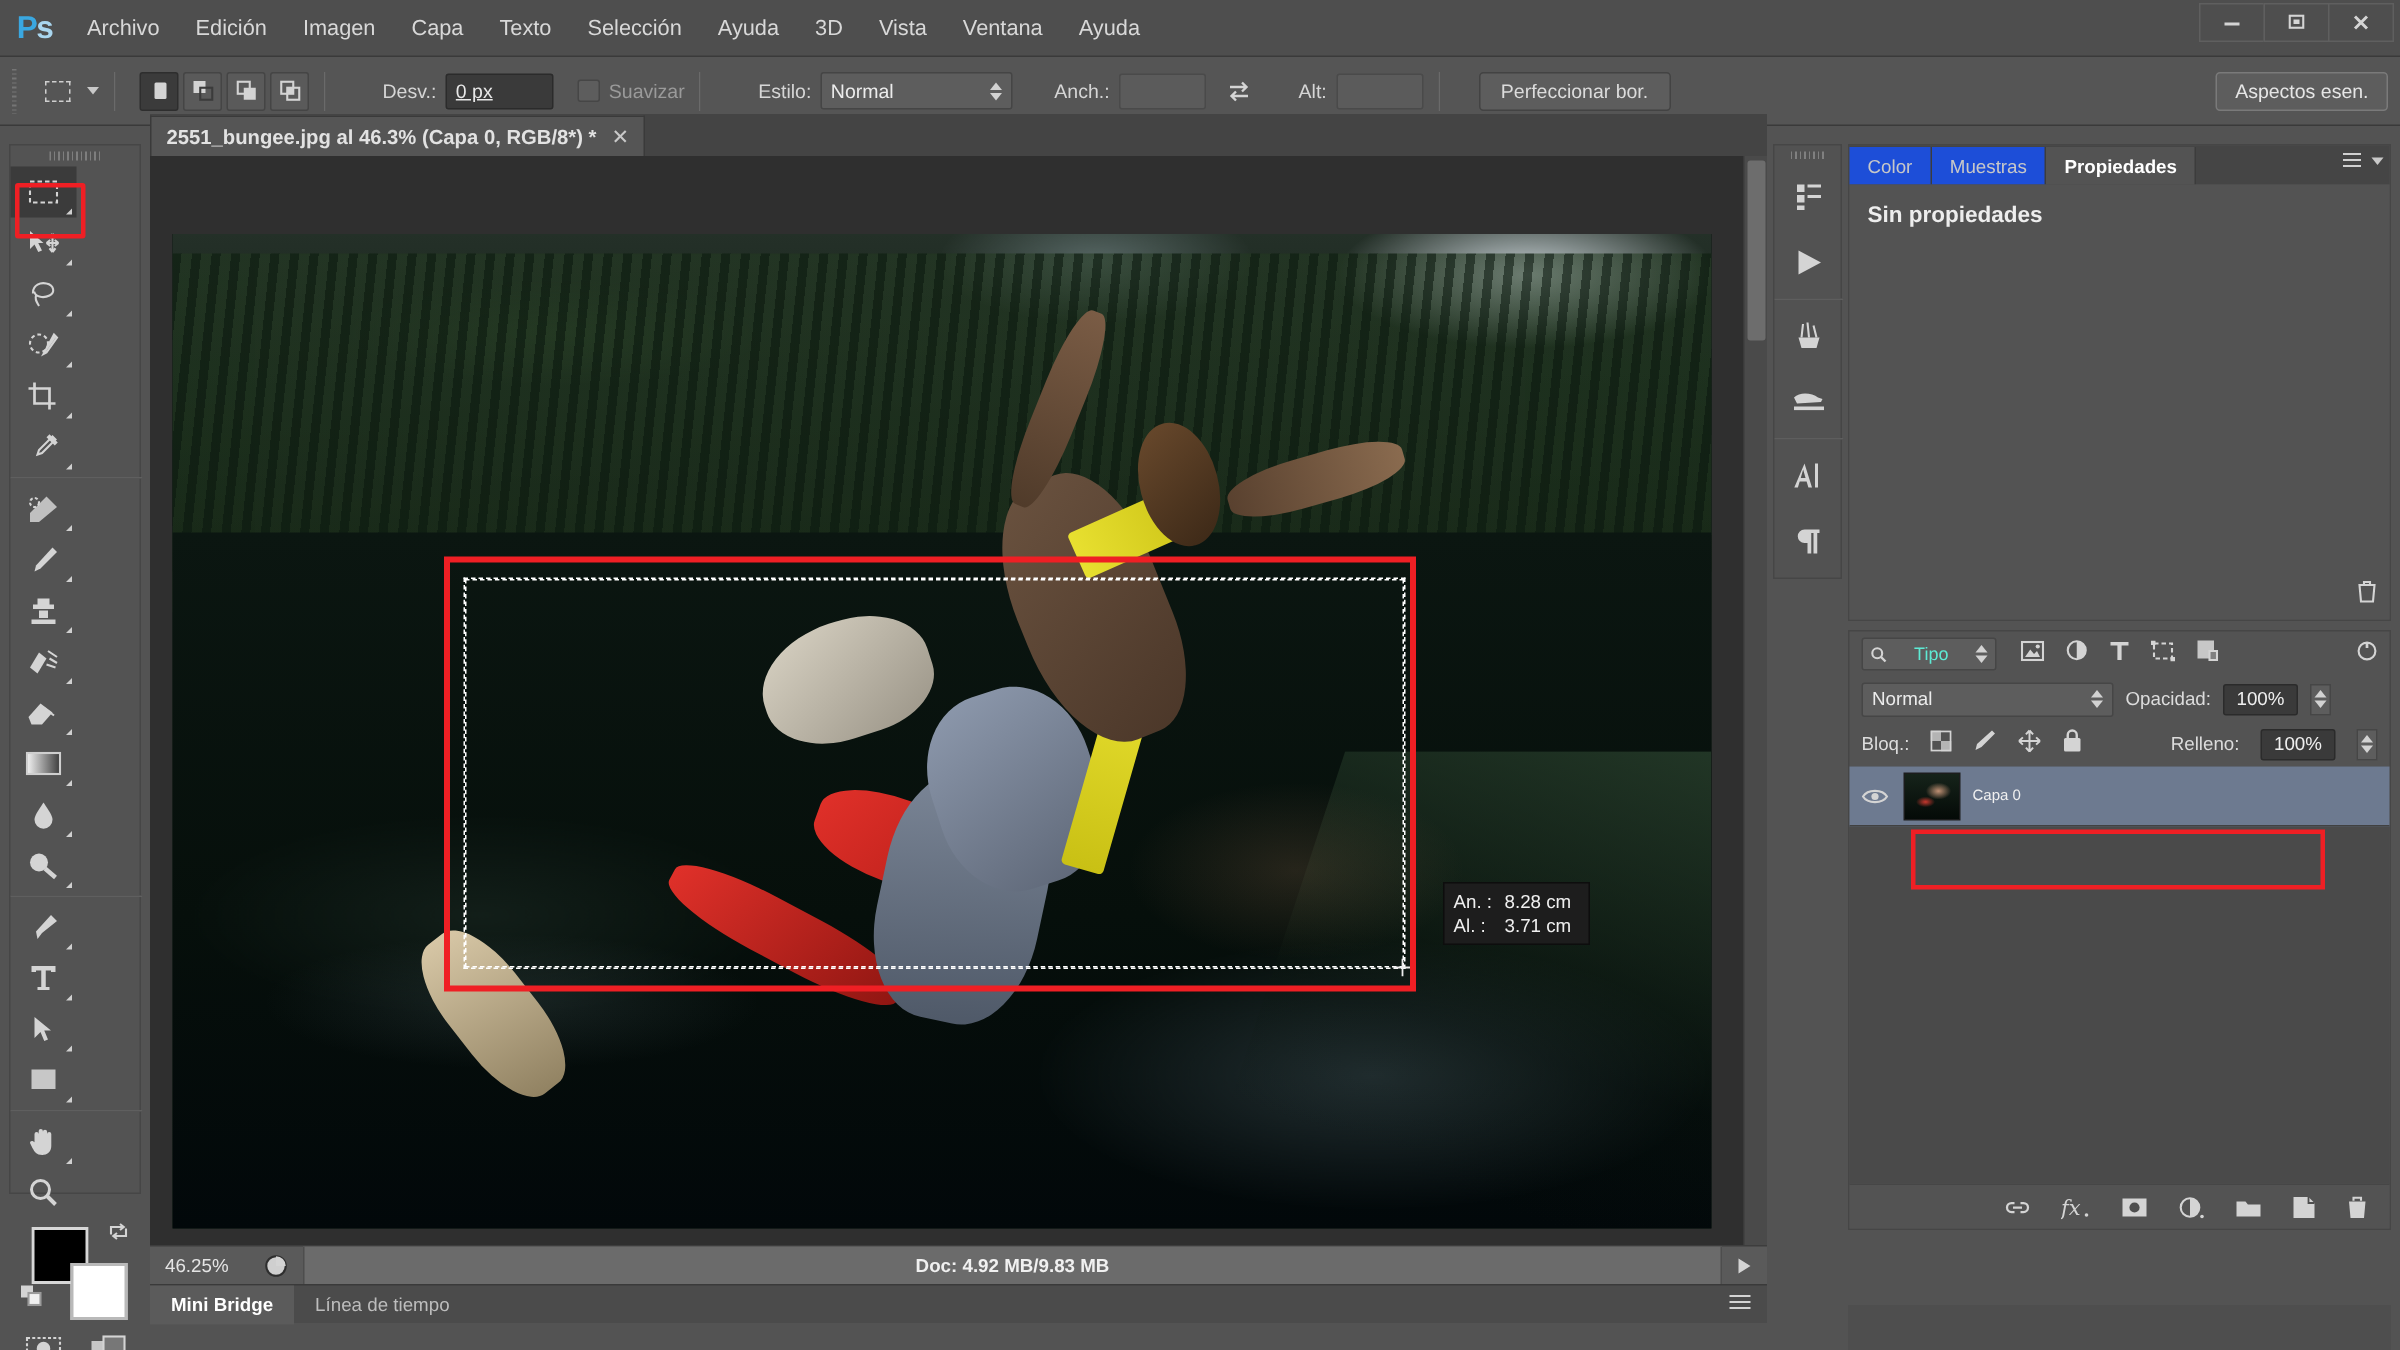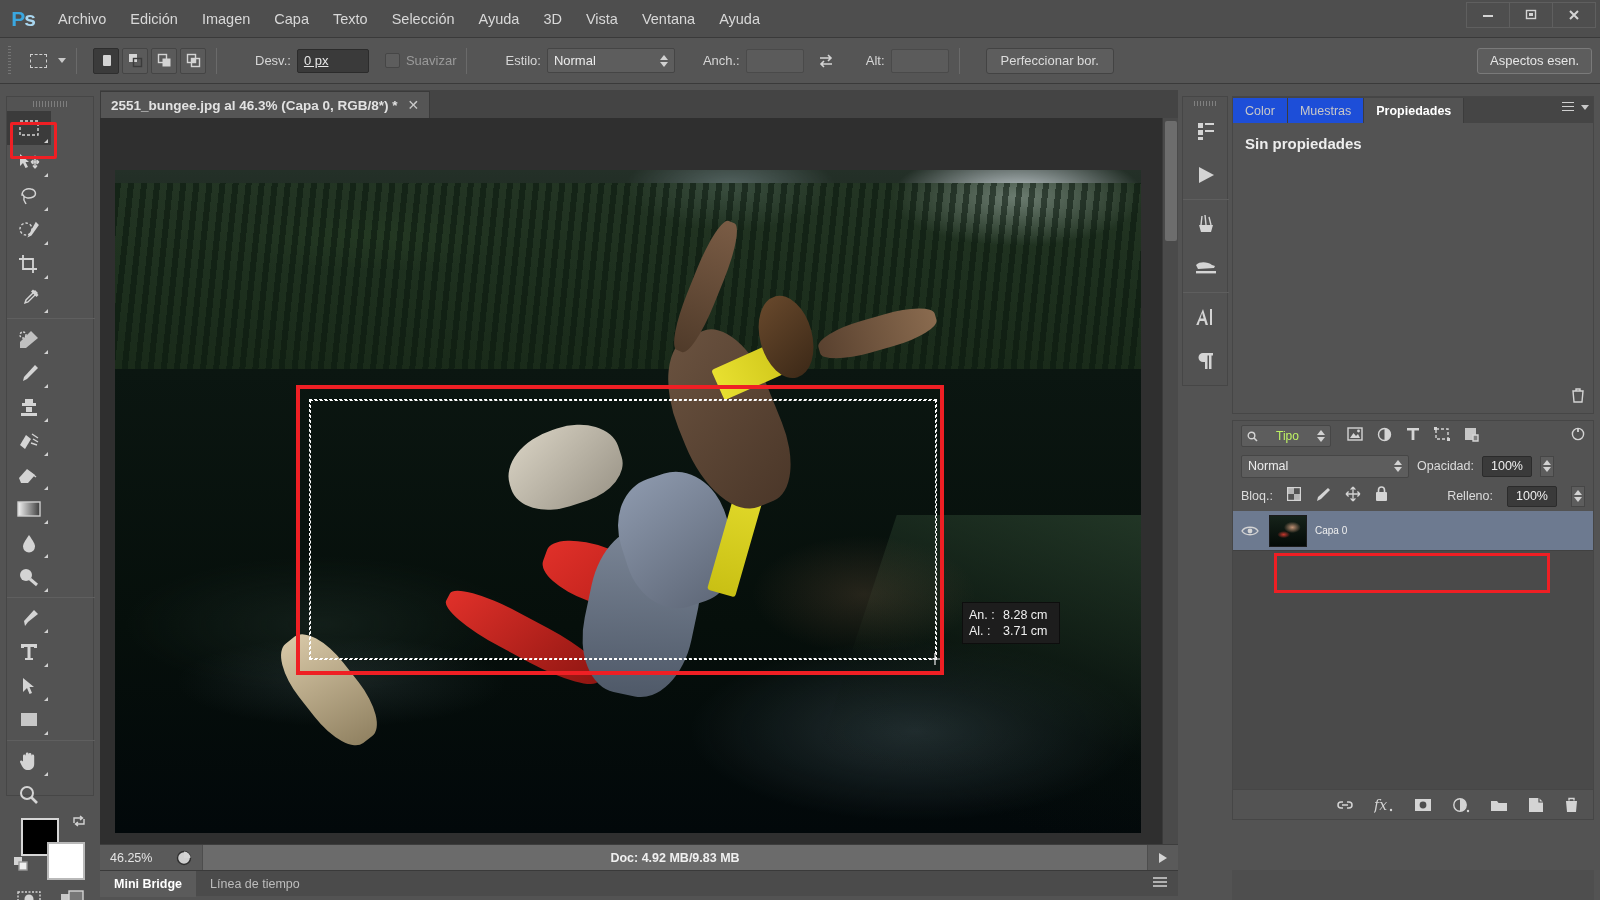--- a/index.html
+++ b/index.html
@@ -115,21 +115,21 @@
   }
   .swatches { position:relative; width:88px; height:70px; }
   .sw-fore { position:absolute; left:14px; top:6px; width:38px;height:38px;background:#000; border:2px solid #d7d7d7; }
   .sw-back { position:absolute; left:40px; top:30px; width:38px;height:38px;background:#fff; border:2px solid #b9b9b9; }
   .sw-swap { position:absolute; right:8px; top:2px; color:#d2d2d2; font-size:14px; }
   .sw-def  { position:absolute; left:6px; top:44px; }
   .qmask { display:flex; }
   .qm { width:44px;height:34px;display:flex;align-items:center;justify-content:center; }
 
   
-  .docarea { position:absolute; left:100px; top:90px; width:1078px; height:806px; background:#fca5a5; }
+  .docarea { position:absolute; left:100px; top:76px; width:1078px; height:806px; background:#fca5a5; }
   .tabstrip { height:28px; background:#444; display:flex; align-items:flex-end; }
   .doctab {
     height:27px; background:#555; border:1px solid #3a3a3a; border-bottom:none;
     display:flex; align-items:center; padding:0 10px; gap:10px;
     color:#e2e2e2; font-size:13.5px; font-weight:bold;
   }
   .doctab .x { color:#c9c9c9; font-size:14px; font-weight:normal; }
   .canvaswrap {
     position:absolute; left:0; top:28px; width:1078px; height:752px; background:#2f2f2f;
     overflow:hidden;
@@ -316,21 +316,21 @@
   .pmenu .lines { width:12px; height:10px;
     background-image: repeating-linear-gradient(to bottom,#d0d0d0 0 1.5px, transparent 1.5px 4px); }
   .propsbody { height:290px; background:#535353; position:relative; }
   .props-title { padding:12px 12px 0 12px; color:#ededed; font-size:15px; font-weight:bold; }
   .props-foot { position:absolute; right:8px; bottom:6px; color:#cfcfcf; }
 
   .layerspanel { margin-top:6px; }
   .filterrow { height:30px; display:flex; align-items:center; padding:0 8px; gap:10px; }
   .filterselect {
     width:90px;height:22px;background:#5d5d5d;border:1px solid #464646;border-radius:2px;
-    display:flex;align-items:center;justify-content:space-between;padding:0 5px;color:#bef264;font-size:12px;
+    display:flex;align-items:center;justify-content:space-between;padding:0 5px;color:#5eead4;font-size:12px;
   }
   .ficons { display:flex; gap:14px; align-items:center; margin-left:6px; }
   .blendrow { height:30px; display:flex; align-items:center; padding:0 8px; gap:8px; }
   .blendselect {
     width:168px;height:23px;background:#5d5d5d;border:1px solid #464646;border-radius:2px;
     display:flex;align-items:center;justify-content:space-between;padding:0 6px;color:#ececec;font-size:12.5px;
   }
   .smalllabel { color:#dcdcdc; font-size:12.5px; white-space:nowrap; }
   .numfield {
     width:50px;height:21px;background:#3a3a3a;border:1px solid #2b2b2b;border-radius:2px;

